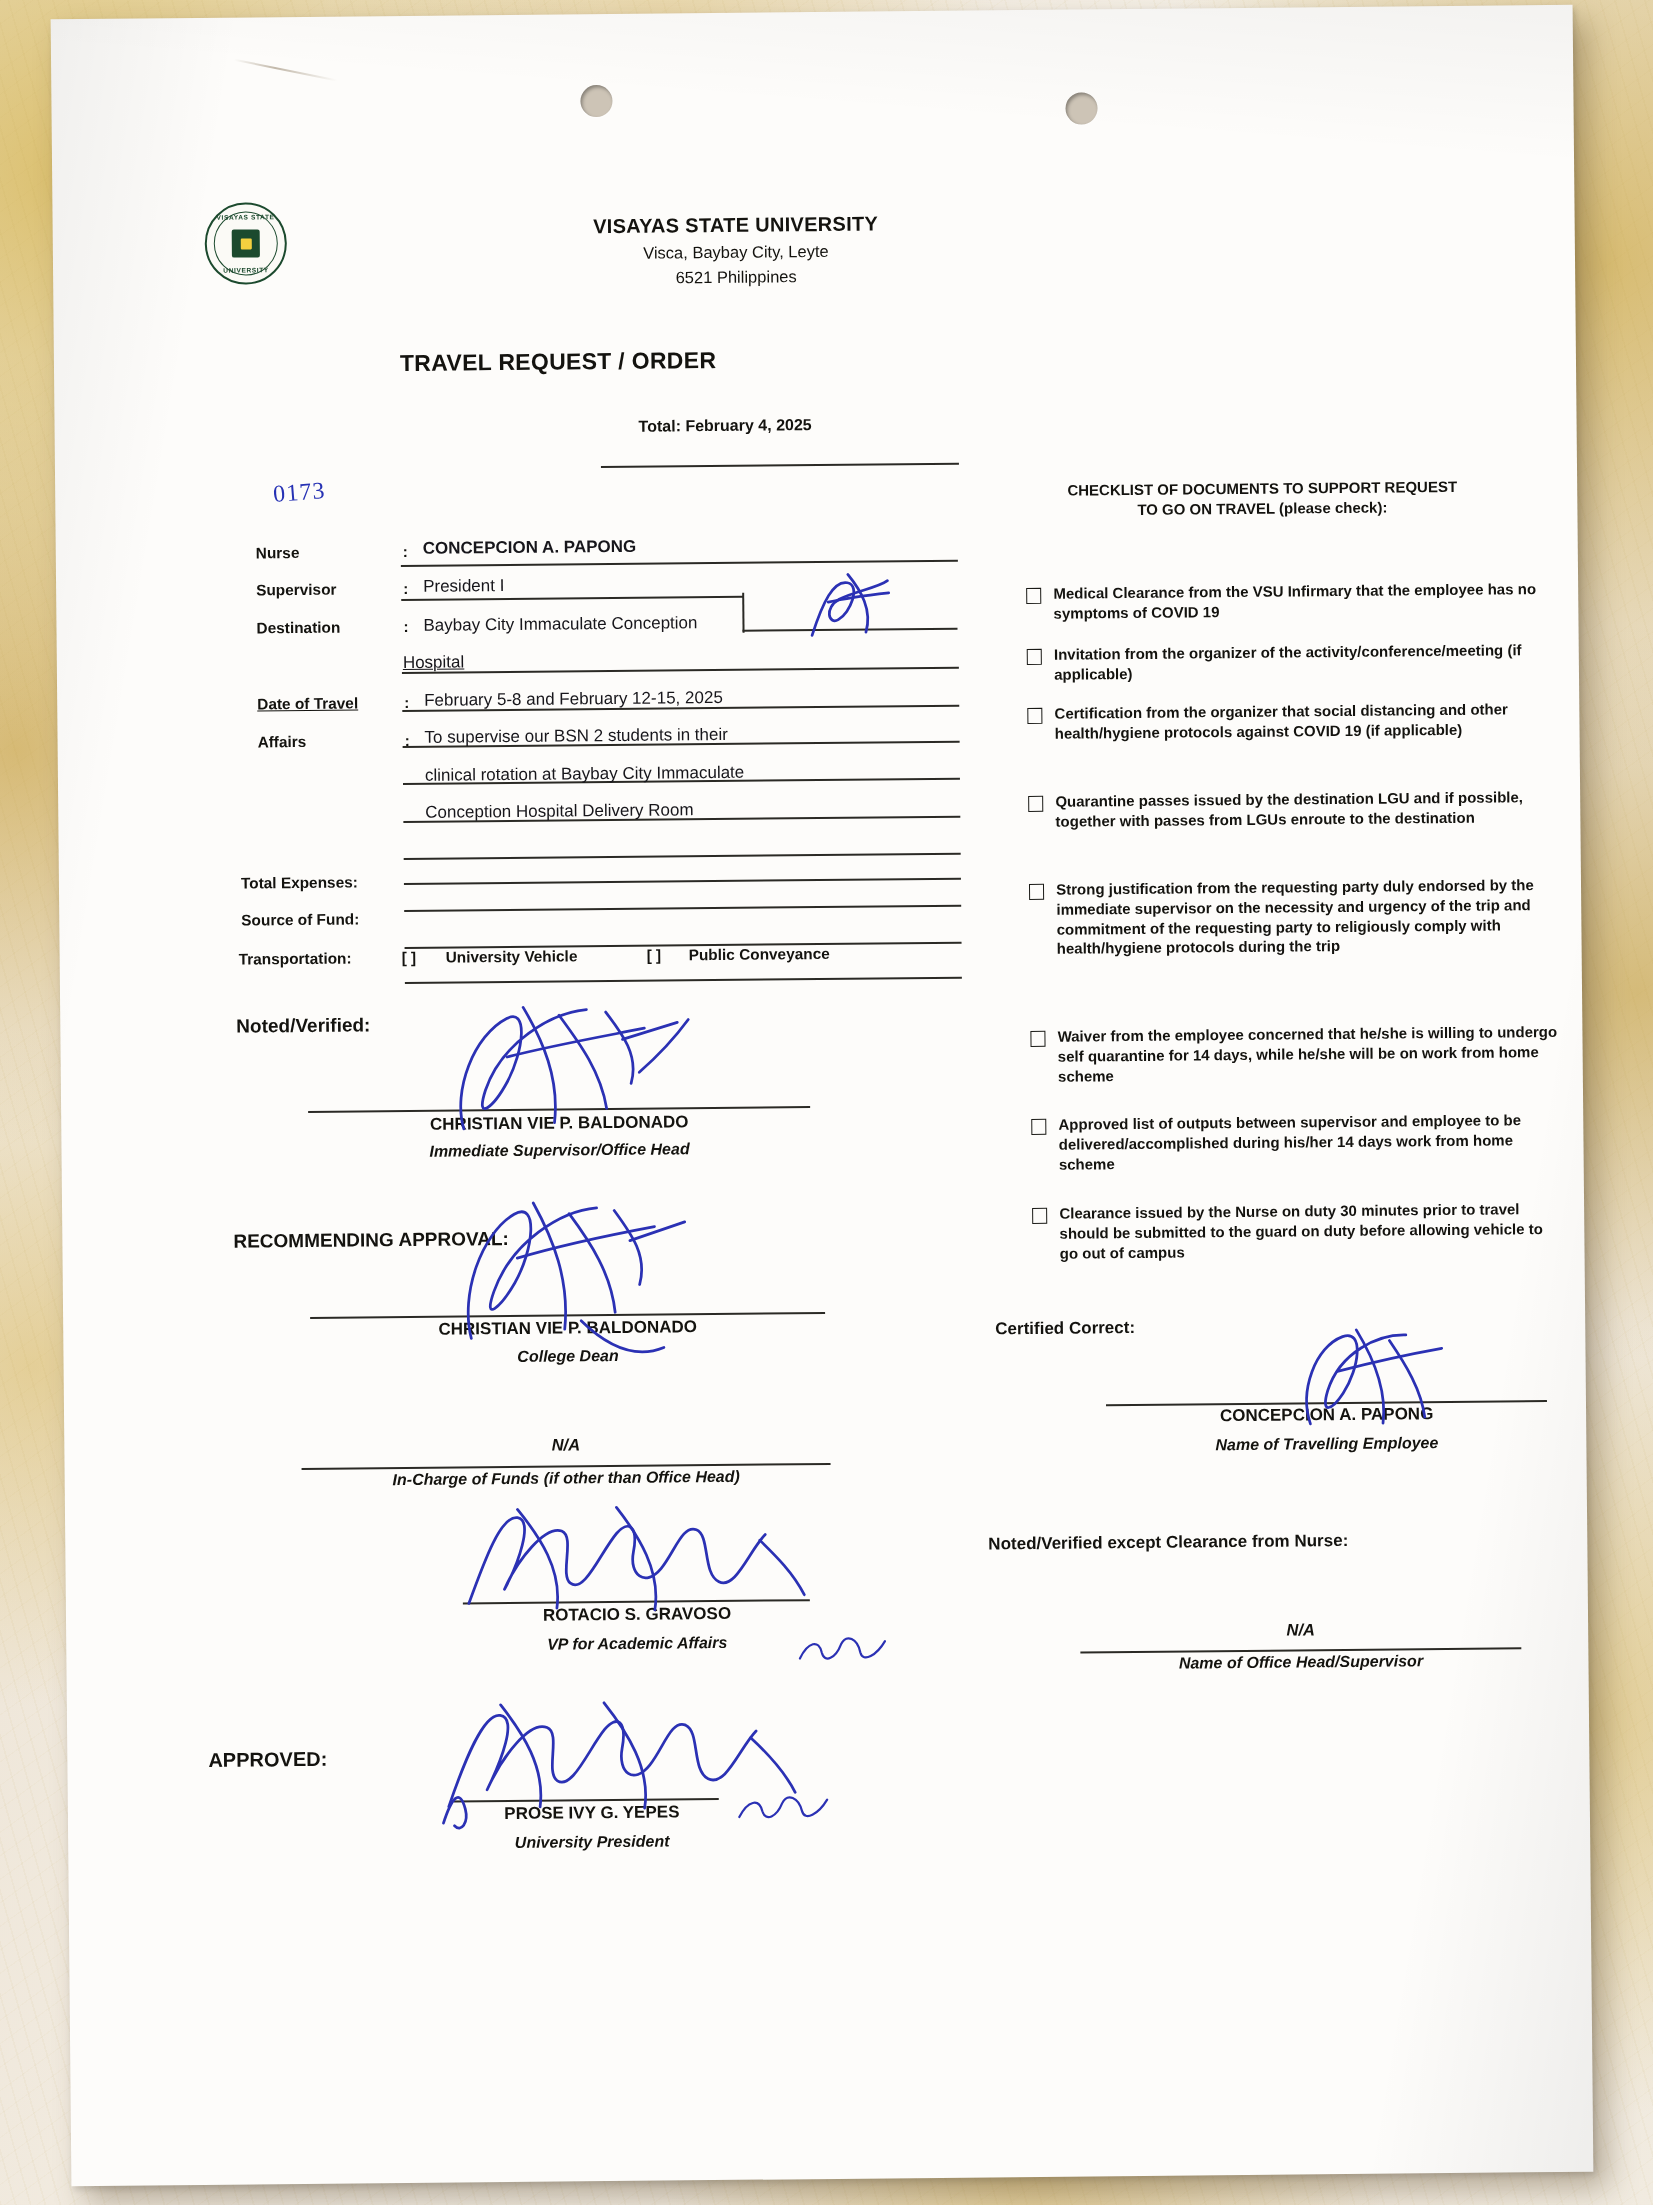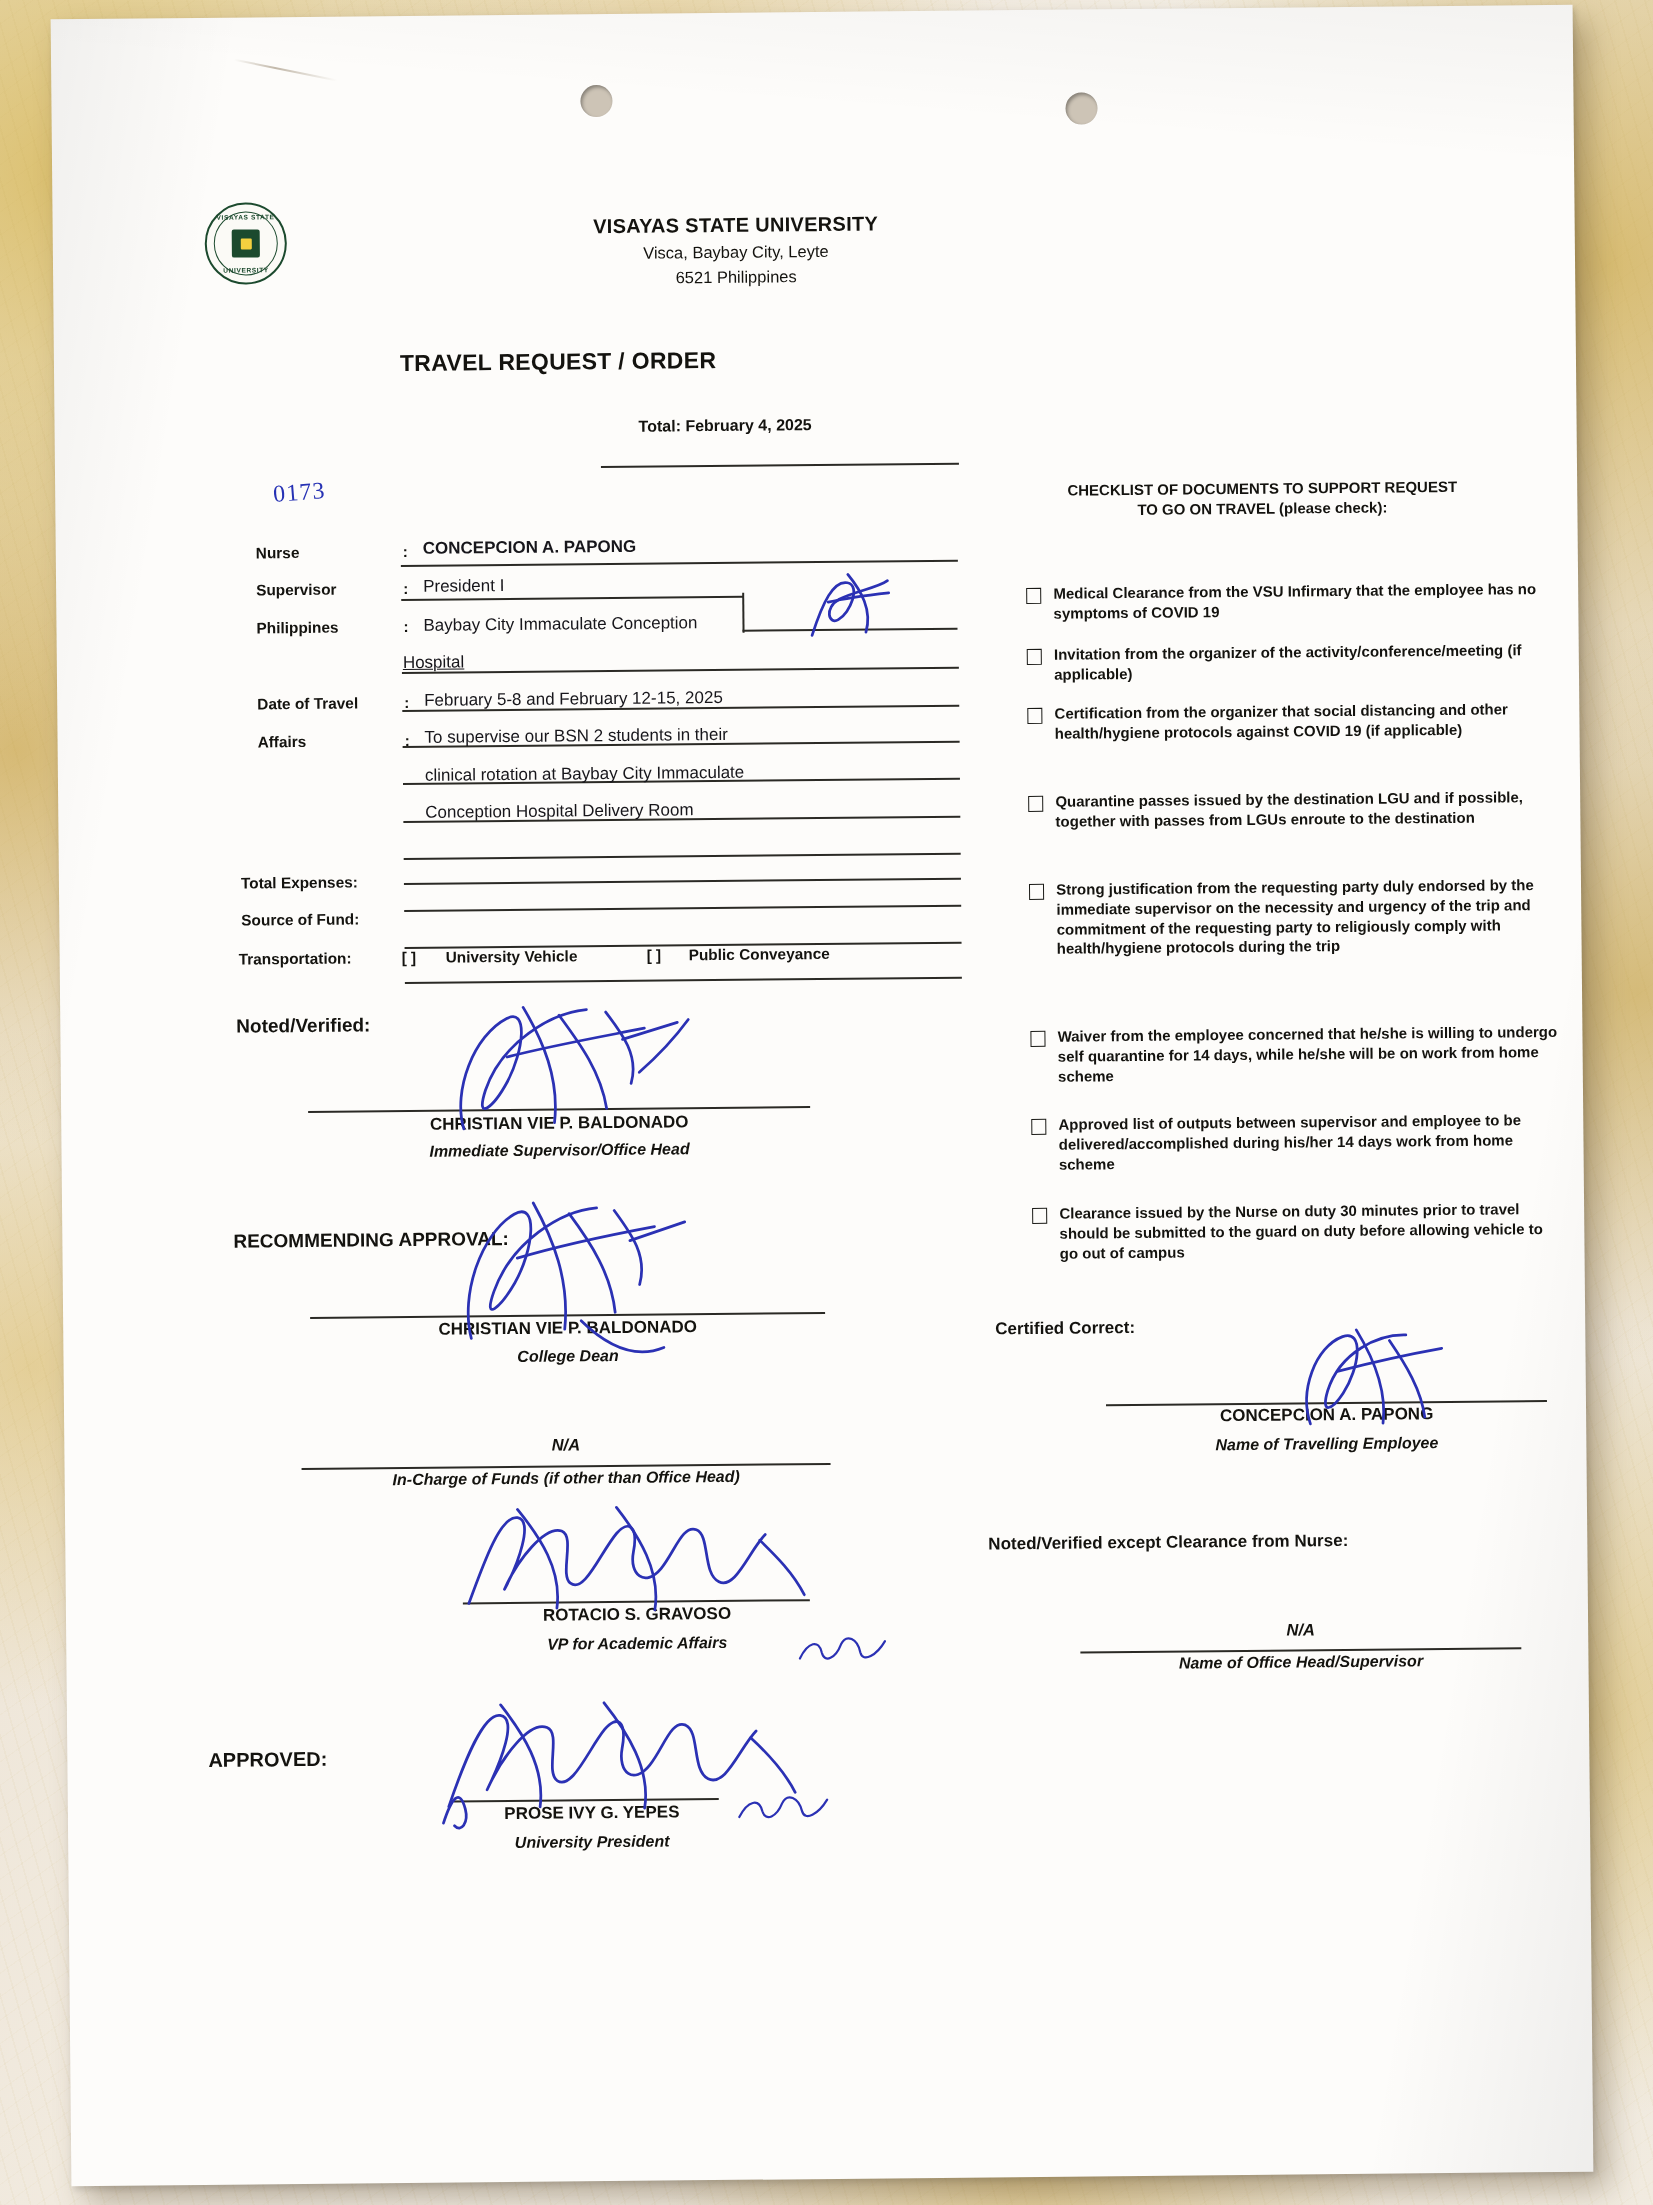--- a/index.html
+++ b/index.html
@@ -175,26 +175,26 @@
     <div class="rule" style="left:345px;top:966px;width:557px;"></div>
 
     <div class="flabel" style="left:200px;top:527px;">Nurse</div>
     <div class="fcolon" style="left:347px;top:527px;">:</div>
     <div class="fval" style="left:367px;top:523px;font-weight:bold;">CONCEPCION A. PAPONG</div>
 
     <div class="flabel" style="left:200px;top:564px;">Supervisor</div>
     <div class="fcolon" style="left:347px;top:564px;">:</div>
     <div class="fval" style="left:367px;top:561px;">President I</div>
 
-    <div class="flabel" style="left:200px;top:602px;">Philippines</div>
+    <div class="flabel" style="left:200px;top:602px;">Destination</div>
     <div class="fcolon" style="left:347px;top:602px;">:</div>
     <div class="fval" style="left:367px;top:600px;">Baybay City Immaculate Conception</div>
     <div class="fval" style="left:346px;top:637px;text-decoration:underline;">Hospital</div>
 
-    <div class="flabel" style="left:200px;top:678px;">Date of Travel</div>
+    <div class="flabel" style="left:200px;top:678px;text-decoration:underline;">Date of Travel</div>
     <div class="fcolon" style="left:347px;top:678px;">:</div>
     <div class="fval" style="left:367px;top:675px;">February 5-8 and February 12-15, 2025</div>
 
     <div class="flabel" style="left:200px;top:716px;">Affairs</div>
     <div class="fcolon" style="left:347px;top:716px;">:</div>
     <div class="fval" style="left:367px;top:712px;">To supervise our BSN 2 students in their</div>
     <div class="fval" style="left:367px;top:750px;">clinical rotation at Baybay City Immaculate</div>
     <div class="fval" style="left:367px;top:787px;">Conception Hospital Delivery Room</div>
 
     <div class="flabel" style="left:182px;top:857px;">Total Expenses:</div>

